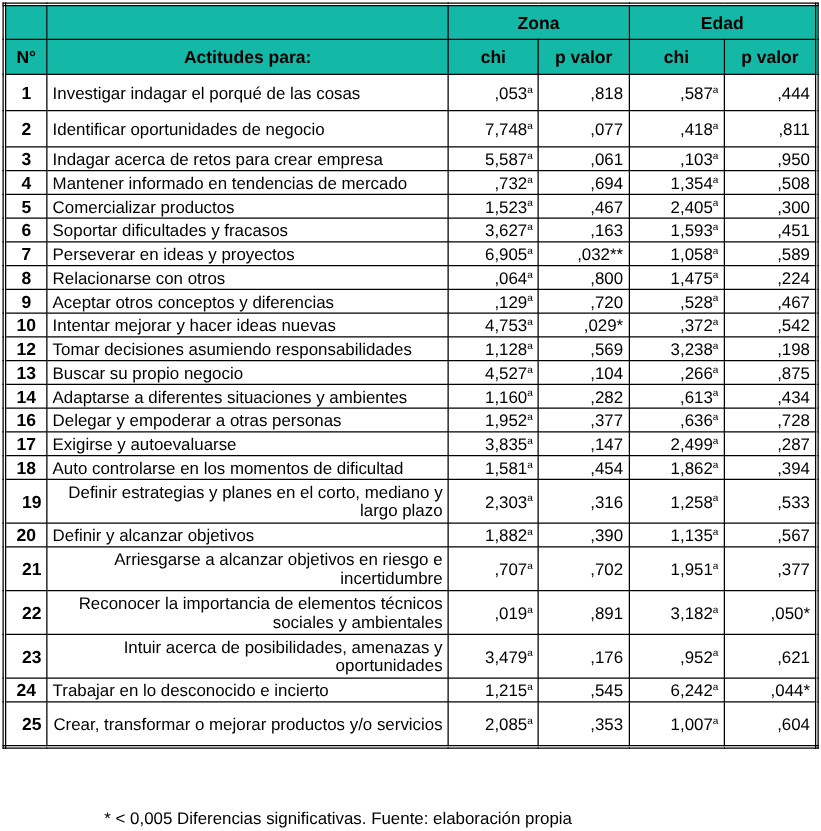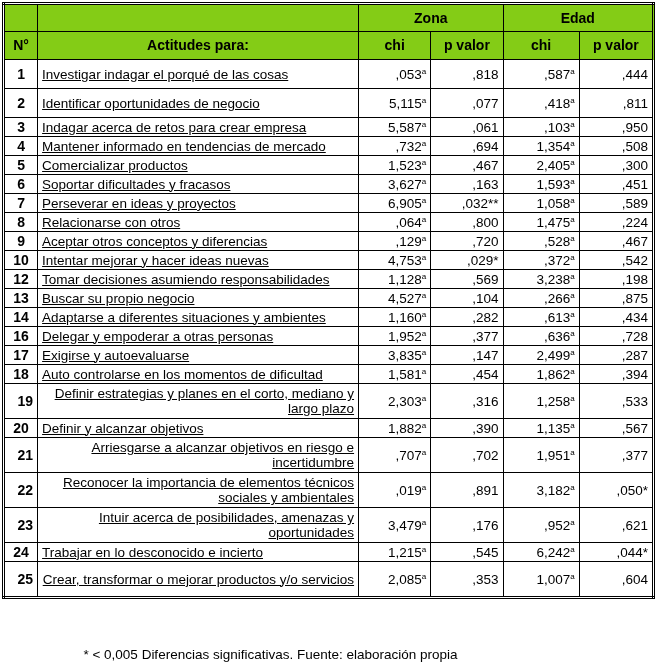--- a/index.html
+++ b/index.html
@@ -21,25 +21,25 @@
       padding: 0 4px;
       line-height: 15px;
       vertical-align: middle;
     }
     col.c-n { width: 34px; }
     col.c-act { width: 320px; }
     col.c-zchi { width: 72px; }
     col.c-zp { width: 72px; }
     col.c-echi { width: 76px; }
     col.c-ep { width: 74px; }
-    th { background: #84cc16; font-weight: bold; font-size: 14px; }
+    th { background: #14b8a6; font-weight: bold; font-size: 14px; }
     tr.h1 th { height: 26px; text-align: center; }
     tr.h2 th { height: 27px; text-align: center; }
     td.num-cell { text-align: center; font-weight: bold; font-size: 14px; }
-    td.act { text-align: justify; text-decoration: underline; }
+    td.act { text-align: justify; }
     td.v { text-align: right; padding-right: 6px; }
     tr.r-tall td { height: 28px; }
     tr.r-med td { height: 18px; }
     tr.r-two td { height: 34px; text-align: right; }
     sup { font-size: 8px; vertical-align: top; line-height: 8px; position: relative; top: 1px; }
     .note {
       position: absolute; left: 0; top: 647px; width: 541px;
       text-align: center; font-size: 13.5px;
     }
   </style>
@@ -77,21 +77,21 @@
           <td class="num-cell"><span>1</span></td>
           <td class="act"><span>Investigar indagar el porqué de las cosas</span></td>
           <td class="v"><span>,053</span><sup>a</sup></td>
           <td class="v"><span>,818</span></td>
           <td class="v"><span>,587</span><sup>a</sup></td>
           <td class="v"><span>,444</span></td>
         </tr>
         <tr class="r-tall">
           <td class="num-cell"><span>2</span></td>
           <td class="act"><span>Identificar oportunidades de negocio</span></td>
-          <td class="v"><span>5,115</span><sup>a</sup></td>
+          <td class="v"><span>7,748</span><sup>a</sup></td>
           <td class="v"><span>,077</span></td>
           <td class="v"><span>,418</span><sup>a</sup></td>
           <td class="v"><span>,811</span></td>
         </tr>
         <tr class="r-med">
           <td class="num-cell"><span>3</span></td>
           <td class="act"><span>Indagar acerca de retos para crear empresa</span></td>
           <td class="v"><span>5,587</span><sup>a</sup></td>
           <td class="v"><span>,061</span></td>
           <td class="v"><span>,103</span><sup>a</sup></td>

